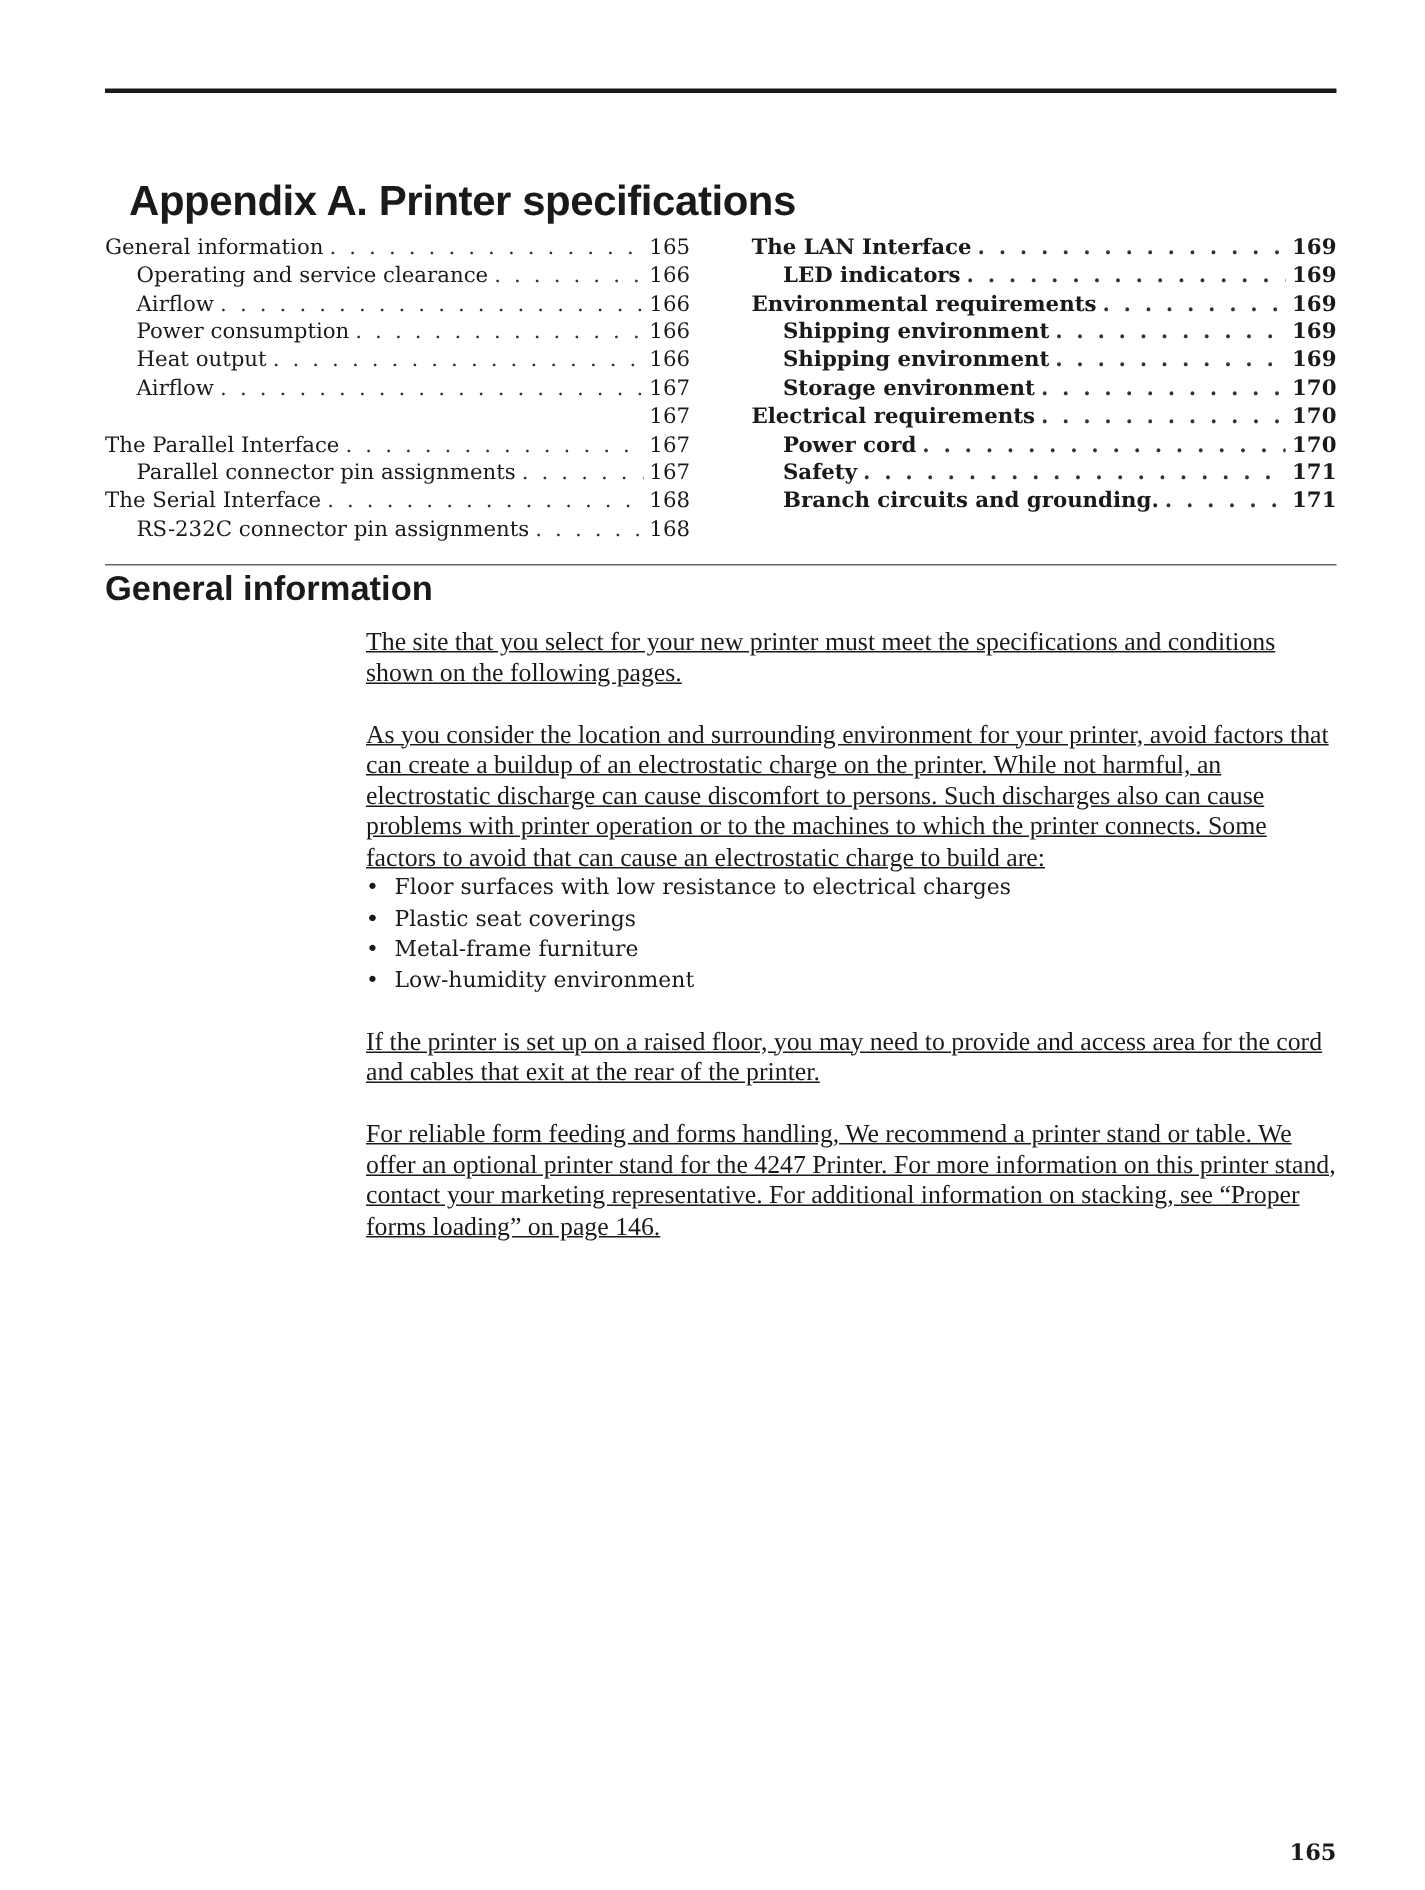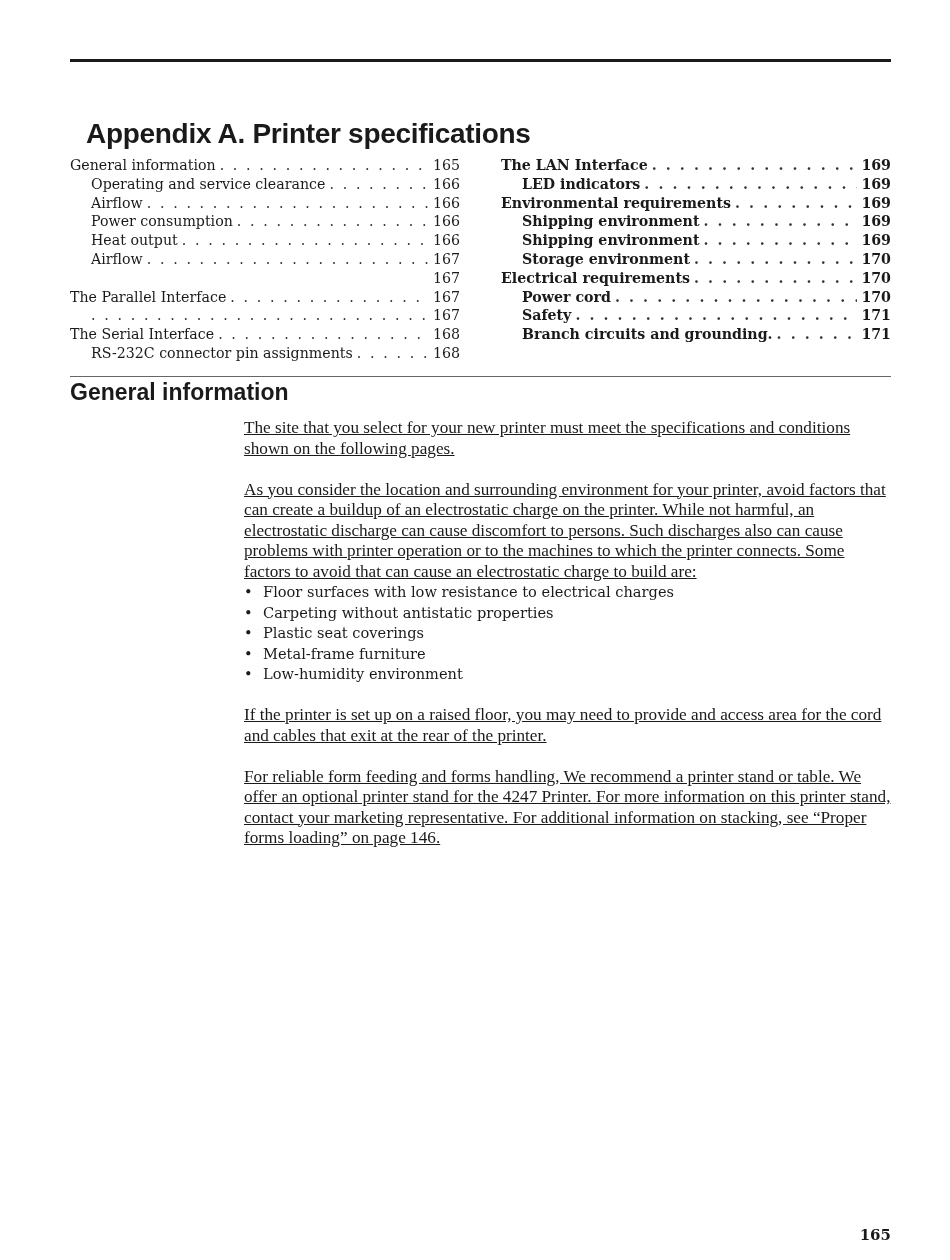--- a/index.html
+++ b/index.html
@@ -65,20 +65,21 @@
   <div class="toc-entry l2">
       <span class="leader" style="visibility:hidden"></span>
       <span class="page">167</span>
     </div>
   <div class="toc-entry l1">
       <span class="label">The Parallel Interface</span>
       <span class="leader"></span>
       <span class="page">167</span>
     </div>
   <div class="toc-entry l2">
+      <span class="label">Parallel connector pin assignments</span>
       <span class="leader"></span>
       <span class="page">167</span>
     </div>
   <div class="toc-entry l1">
       <span class="label">The Serial Interface</span>
       <span class="leader"></span>
       <span class="page">168</span>
     </div>
   <div class="toc-entry l2">
       <span class="label">RS-232C connector pin assignments</span>
@@ -141,21 +142,21 @@
 </div>
 
 <div class="section-rule"></div>
 <h2 class="section-title">General information</h2>
 
 <div class="body">
   <p>The site that you select for your new printer must meet the specifications and conditions shown on the following pages.</p>
   <p class="tight">As you consider the location and surrounding environment for your printer, avoid factors that can create a buildup of an electrostatic charge on the printer. While not harmful, an electrostatic discharge can cause discomfort to persons. Such discharges also can cause problems with printer operation or to the machines to which the printer connects. Some factors to avoid that can cause an electrostatic charge to build are:</p>
   <ul class="bullets">
     <li><span class="dot">•</span><span>Floor surfaces with low resistance to electrical charges</span></li>
-    <li><span class="dot">•</span><span>Carpeting without antistatic properties</span></li>
+    <li><span class="dot">•</span></li>
     <li><span class="dot">•</span><span>Plastic seat coverings</span></li>
     <li><span class="dot">•</span><span>Metal-frame furniture</span></li>
     <li><span class="dot">•</span><span>Low-humidity environment</span></li>
   </ul>
   <p>If the printer is set up on a raised floor, you may need to provide and access area for the cord and cables that exit at the rear of the printer.</p>
   <p>For reliable form feeding and forms handling, We recommend a printer stand or table. We offer an optional printer stand for the 4247 Printer. For more information on this printer stand, contact your marketing representative. For additional information on stacking, see “Proper forms loading” on page 146.</p>
 </div>
 
 <div class="page-number">165</div>
 

